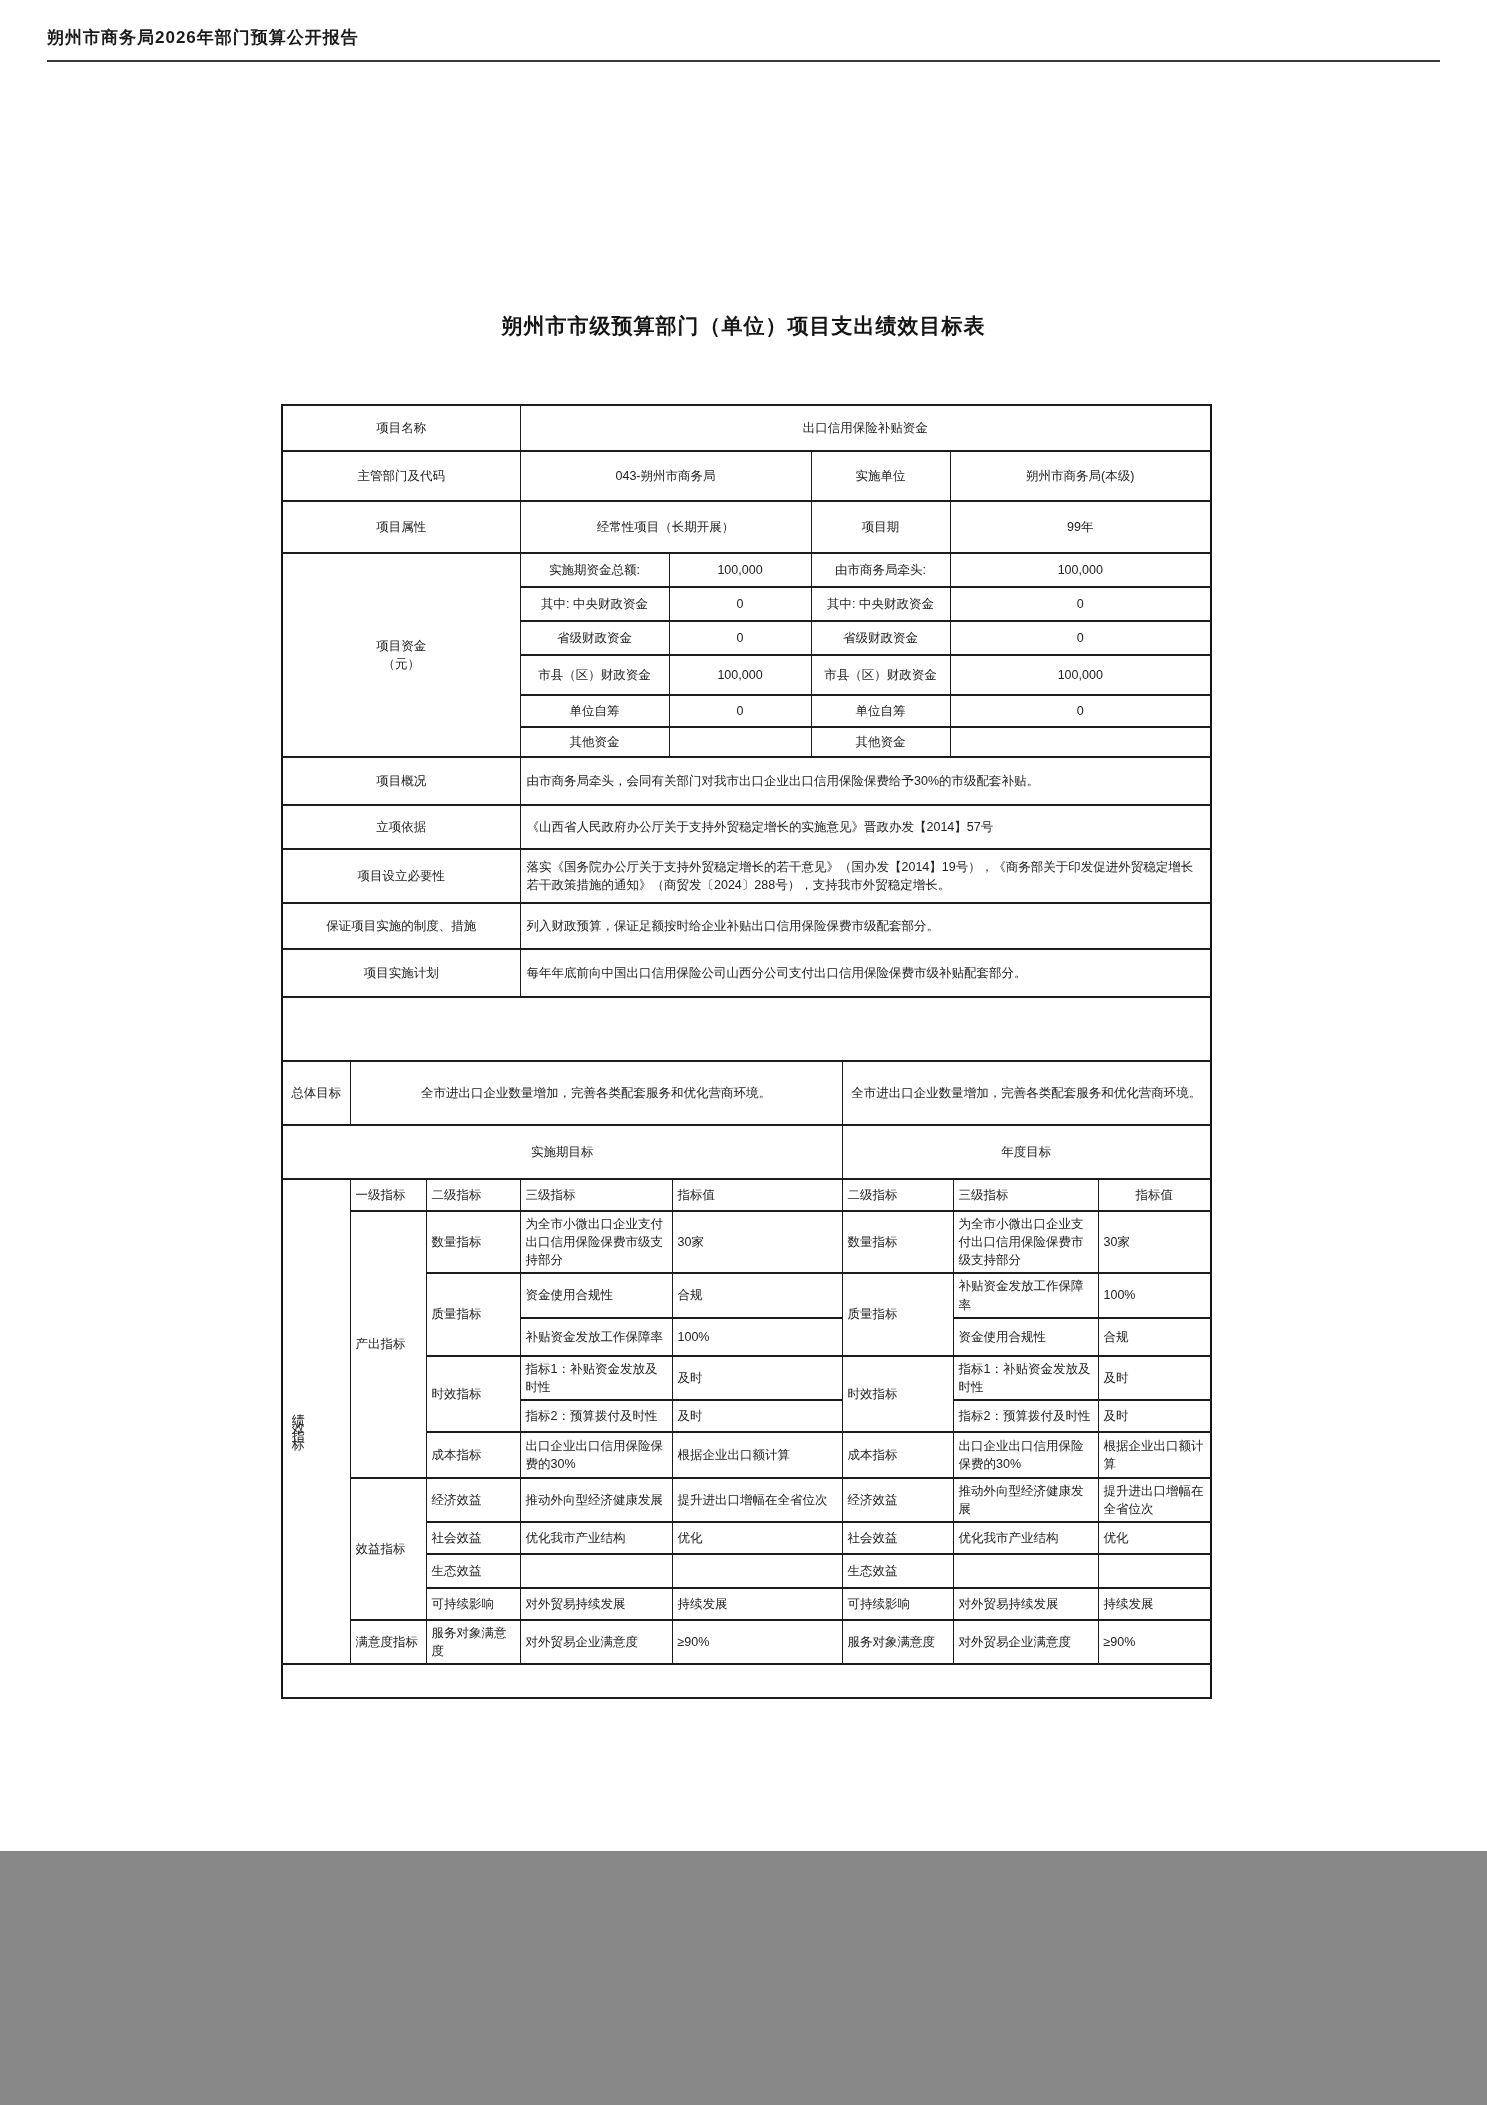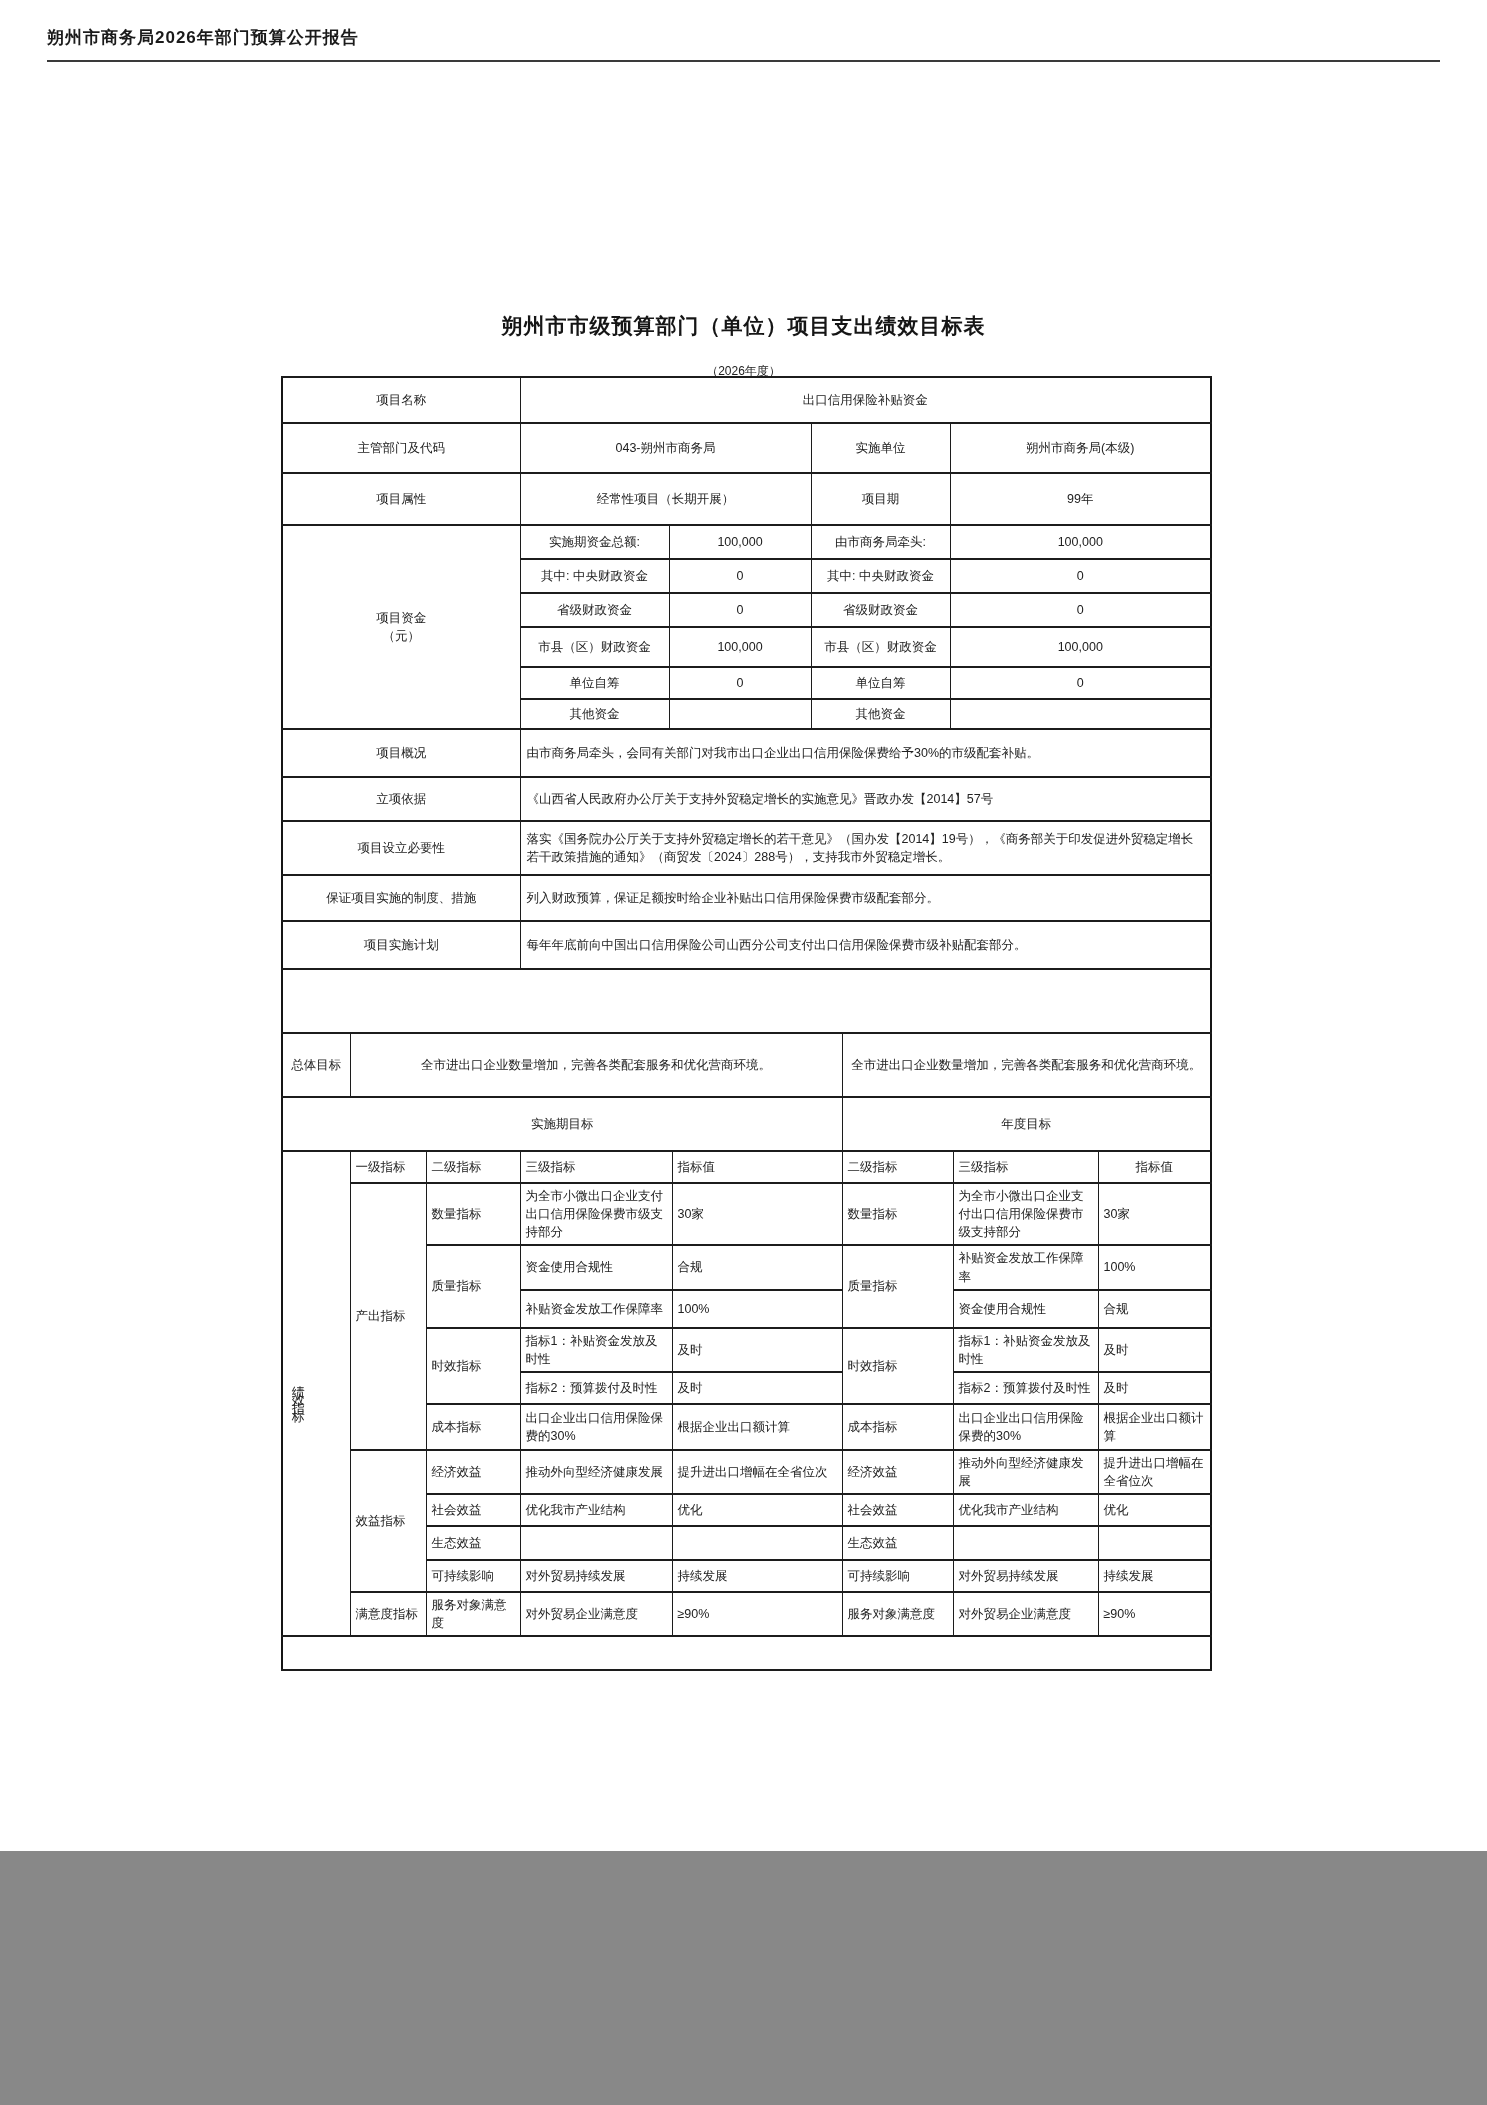--- a/index.html
+++ b/index.html
@@ -11,21 +11,21 @@
   .doc-header {
     position:absolute; left:47px; top:26px; font-size:17px; font-weight:bold;
     color:#1a1a1a; letter-spacing:1px;
   }
   .header-rule { position:absolute; left:47px; top:60px; width:1393px; height:2px; background:#3a3a3a; }
   .title {
     position:absolute; left:0; top:312px; width:100%; text-align:center;
     font-size:21px; font-weight:bold; color:#151515; letter-spacing:1px;
   }
   .subtitle { position:absolute; left:0; top:363px; width:100%; text-align:center; font-size:12px; color:#222; }
-  .tables { position:absolute; left:281px; top:376px; width:929px; }
+  .tables { position:absolute; left:281px; top:404px; width:929px; }
   .tbl { border-collapse:collapse; width:929px; table-layout:fixed; border:2px solid #151515; }
   .tbl + .tbl { margin-top:-2px; }
   .tbl td {
     border:1px solid #1c1c1c; border-top-width:2px; border-bottom-width:2px;
     font-size:12.5px; color:#222; padding:3px 6px; vertical-align:middle;
     line-height:1.45; word-break:break-all;
   }
   .lab { text-align:center; }
   .ctr { text-align:center; }
   .fl  { text-align:center; padding-left:8px; }
@@ -47,21 +47,20 @@
 </style>
 </head>
 <body>
 
 <div class="page">
 
   <div class="doc-header">朔州市商务局2026年部门预算公开报告</div>
   <div class="header-rule"></div>
 
   <div class="title">朔州市市级预算部门（单位）项目支出绩效目标表</div>
-  <div class="subtitle">（2026年度）</div>
 
   <div class="tables">
 
     <table class="tbl">
       <colgroup>
         <col style="width:238px">
           <col style="width:149px">
           <col style="width:142px">
           <col style="width:139px">
           <col style="width:261px">

